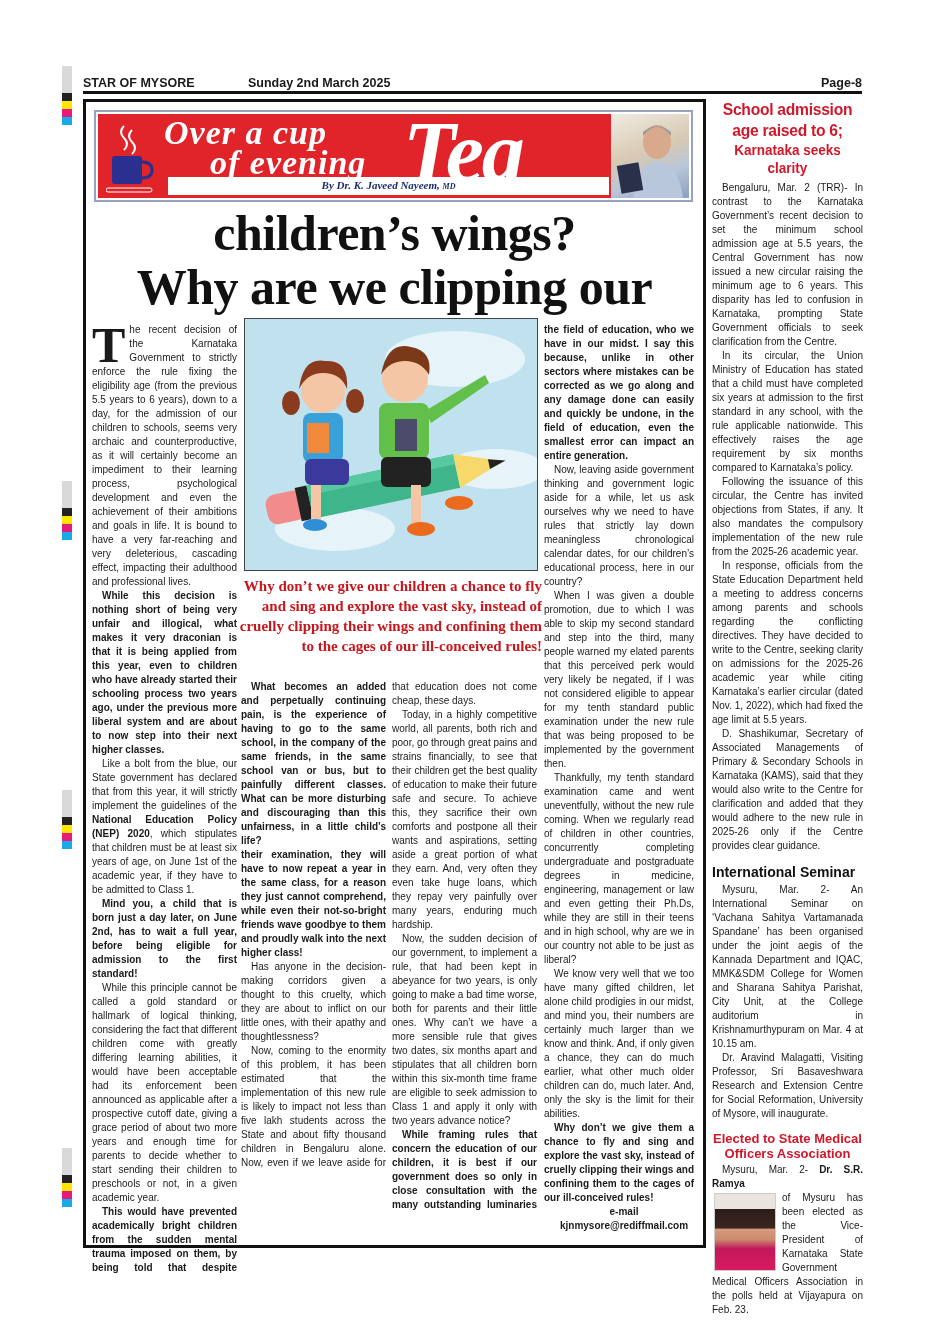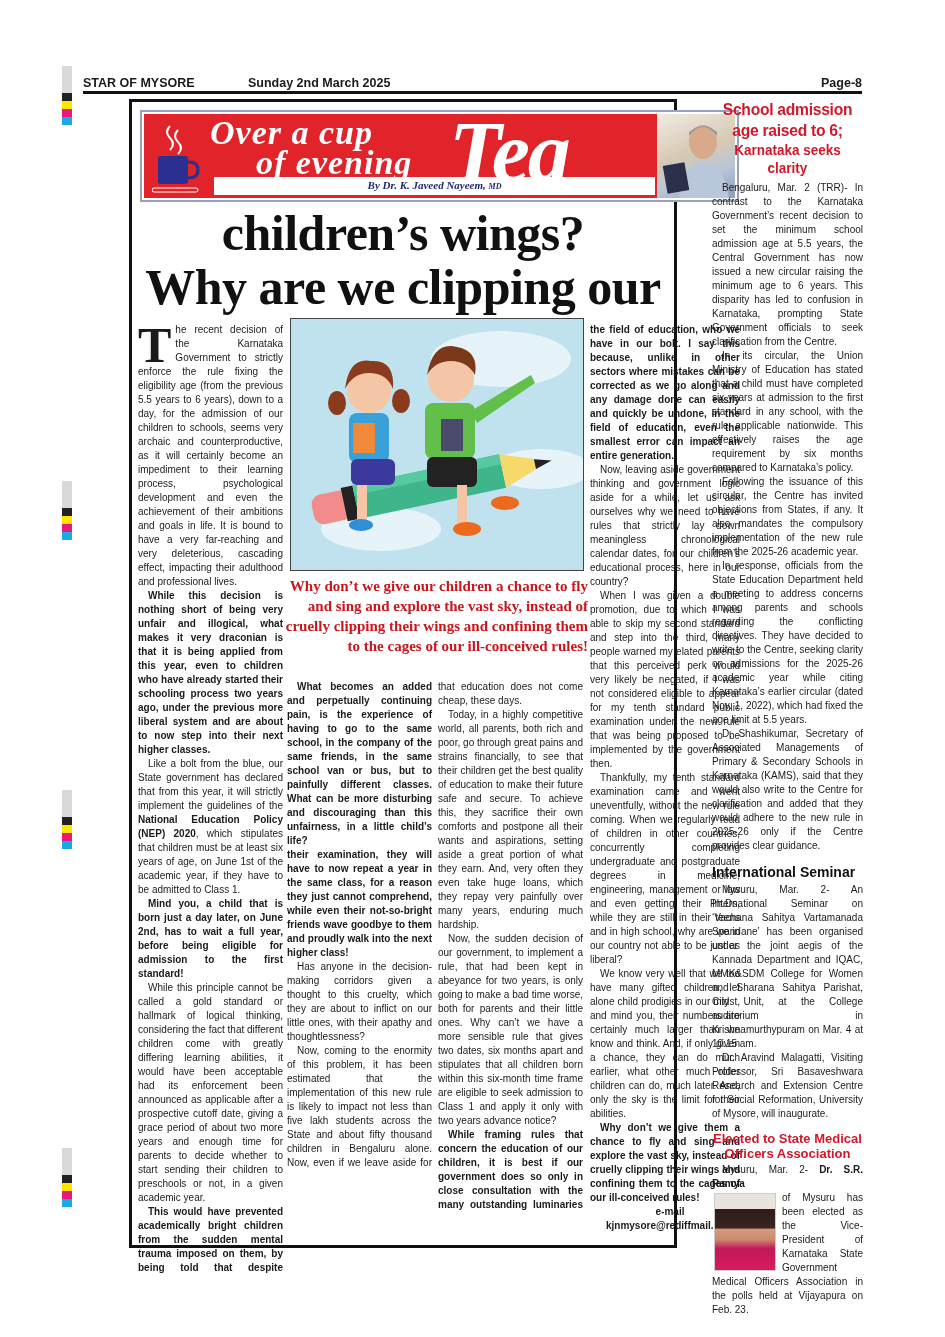--- a/index.html
+++ b/index.html
@@ -15,21 +15,21 @@
   .reg .c { height: 8px; background: #19a9e6; }
 
   
   .masthead { position: absolute; left: 83px; top: 76px; width: 779px; height: 18px; border-bottom: 3px solid #111; }
   .masthead span { position: absolute; top: 0; font-weight: bold; font-size: 12.5px; }
   .mh-paper { left: 0; }
   .mh-date { left: 165px; }
   .mh-page { right: 0; }
 
   
-  .article { position: absolute; left: 83px; top: 99px; width: 548px; height: 1149px; border: 3px solid #111; margin-left: 46px; }
+  .article { position: absolute; left: 83px; top: 99px; width: 623px; height: 1149px; border: 3px solid #111; }
 
   .banner { position: absolute; left: 8px; top: 8px; width: 599px; height: 92px; border: 2px solid #9aa0c0; background: #fff; }
   .banner-red { position: absolute; left: 2px; top: 2px; width: 513px; height: 84px; background: #e1232a; }
   .banner-strip { position: absolute; left: 70px; right: 2px; bottom: 3px; height: 18px; background: #fff; }
   .byline { position: absolute; left: 0; right: 0; top: 2px; text-align: center; font-family: "Liberation Serif", serif; font-style: italic; font-weight: bold; font-size: 11px; color: #1c2a6e; }
   .byline small { font-size: 8px; }
   .t-line1 { position: absolute; left: 66px; top: 0; font-family: "Liberation Serif", serif; font-style: italic; font-weight: bold; font-size: 34px; color: #fff; letter-spacing: 1px; }
   .t-line2 { position: absolute; left: 112px; top: 30px; font-family: "Liberation Serif", serif; font-style: italic; font-weight: bold; font-size: 34px; color: #fff; letter-spacing: 1px; text-align: center; }
   .t-tea { position: absolute; left: 305px; top: -12px; font-family: Liberation Serif, serif; font-style: italic; font-weight: bold; font-size: 86px; color: #fff; letter-spacing: -2px; }
   .cup { position: absolute; left: 8px; top: 8px; width: 60px; height: 72px; }
@@ -188,21 +188,21 @@
   </div>
 
   <div class="col col3">
     <p class="noind">that education does not come cheap, these days.</p>
     <p>Today, in a highly competitive world, all parents, both rich and poor, go through great pains and strains financially, to see that their children get the best quality of education to make their future safe and secure. To achieve this, they sacrifice their own comforts and postpone all their wants and aspirations, setting aside a great portion of what they earn. And, very often they even take huge loans, which they repay very painfully over many years, enduring much hardship.</p>
     <p>Now, the sudden decision of our government, to implement a rule, that had been kept in abeyance for two years, is only going to make a bad time worse, both for parents and their little ones. Why can’t we have a more sensible rule that gives two dates, six months apart and stipulates that all children born within this six-month time frame are eligible to seek admission to Class 1 and apply it only with two years advance notice?</p>
     <p class="b" style="height:84px;overflow:hidden">While framing rules that concern the education of our children, it is best if our government does so only in close consultation with the many outstanding luminaries with rich experience in the field of education, who we have in our midst. I say this because, unlike in other sectors where mistakes can be corrected as we go along and any damage done can easily and quickly be undone, in the field of education, even the smallest error can impact an entire generation.</p>
   </div>
 
   <div class="col col4">
-    <p class="b noind">the field of education, who we have in our bolt. I say this because, unlike in other sectors where mistakes can be corrected as we go along and any damage done can easily and quickly be undone, in the field of education, even the smallest error can impact an entire generation.</p>
+    <p class="b noind">the field of education, who we have in our midst. I say this because, unlike in other sectors where mistakes can be corrected as we go along and any damage done can easily and quickly be undone, in the field of education, even the smallest error can impact an entire generation.</p>
     <p>Now, leaving aside government thinking and government logic aside for a while, let us ask ourselves why we need to have rules that strictly lay down meaningless chronological calendar dates, for our children’s educational process, here in our country?</p>
     <p>When I was given a double promotion, due to which I was able to skip my second standard and step into the third, many people warned my elated parents that this perceived perk would very likely be negated, if I was not considered eligible to appear for my tenth standard public examination under the new rule that was being proposed to be implemented by the government then.</p>
     <p>Thankfully, my tenth standard examination came and went uneventfully, without the new rule coming. When we regularly read of children in other countries, concurrently completing undergraduate and postgraduate degrees in medicine, engineering, management or law and even getting their Ph.Ds, while they are still in their teens and in high school, why are we in our country not able to be just as liberal?</p>
     <p>We know very well that we too have many gifted children, let alone child prodigies in our midst, and mind you, their numbers are certainly much larger than we know and think. And, if only given a chance, they can do much earlier, what other much older children can do, much later. And, only the sky is the limit for their abilities.</p>
     <p class="b">Why don’t we give them a chance to fly and sing and explore the vast sky, instead of cruelly clipping their wings and confining them to the cages of our ill-conceived rules!</p>
     <p class="email">e-mail</p>
     <p class="email">kjnmysore@rediffmail.com</p>
   </div>
 </div>
 

